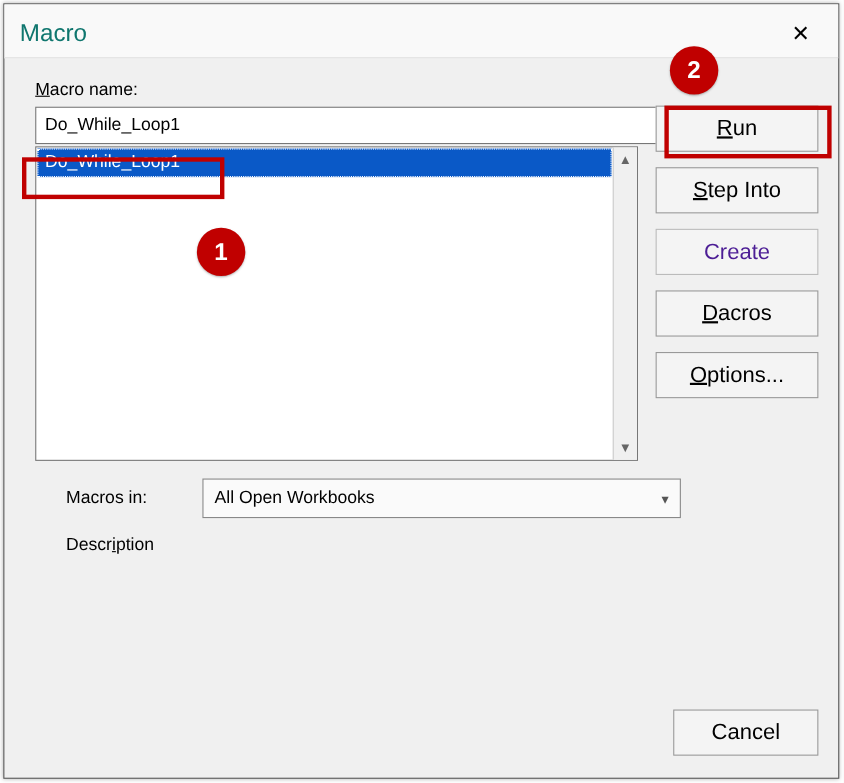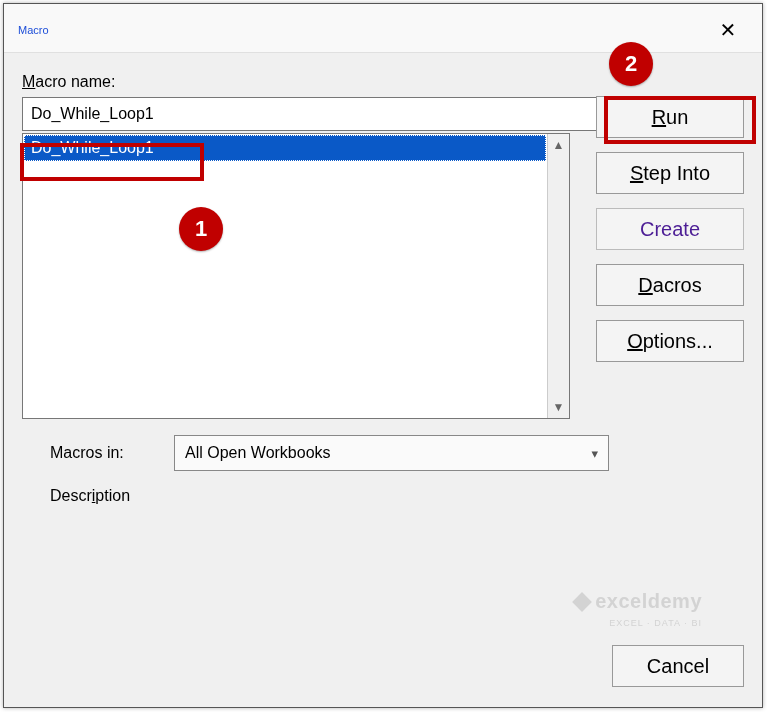--- a/index.html
+++ b/index.html
@@ -20,28 +20,28 @@
     box-shadow: 0 0 4px rgba(0,0,0,.3);
   }
   .titlebar {
     display: flex;
     align-items: center;
     justify-content: space-between;
     padding: 10px 14px 6px 14px;
     background: #f9f9f9;
     border-bottom: 1px solid #e0e0e0;
   }
-  .titlebar .title { font-size: 11px; color: #1d4ed8; }
+  .titlebar .title { font-size: 22px; color: #0f766e; }
   .titlebar .close {
     font-size: 20px; font-weight: 300;
     width: 40px; height: 32px;
     display: flex; align-items: center; justify-content: center;
     cursor: pointer;
   }
-  .content { padding: 14px 18px; position: relative; }
+  .content { padding: 14px 28px; position: relative; }
   .label { margin: 6px 0 6px 0; font-size: 16px; }
   .label u { text-decoration: underline; }
 
   .name-row { display: flex; gap: 4px; margin-bottom: 2px; }
   .name-input {
     flex: 1;
     height: 34px;
     border: 1px solid #777;
     background: #fff;
     padding: 4px 8px;
@@ -232,18 +232,14 @@
     <div class="btn" style="width:132px">
       <span>Cancel</span>
     </div>
   </div>
 
   <div class="hl hl1"></div>
   <div class="hl hl2"></div>
   <div class="badge badge1">1</div>
   <div class="badge badge2">2</div>
 
-  <div class="watermark">
-    <span class="dot"></span><span class="big">exceldemy</span><br>
-    <span class="small">EXCEL · DATA · BI</span>
-  </div>
 
 </div>
 
 </body></html>

